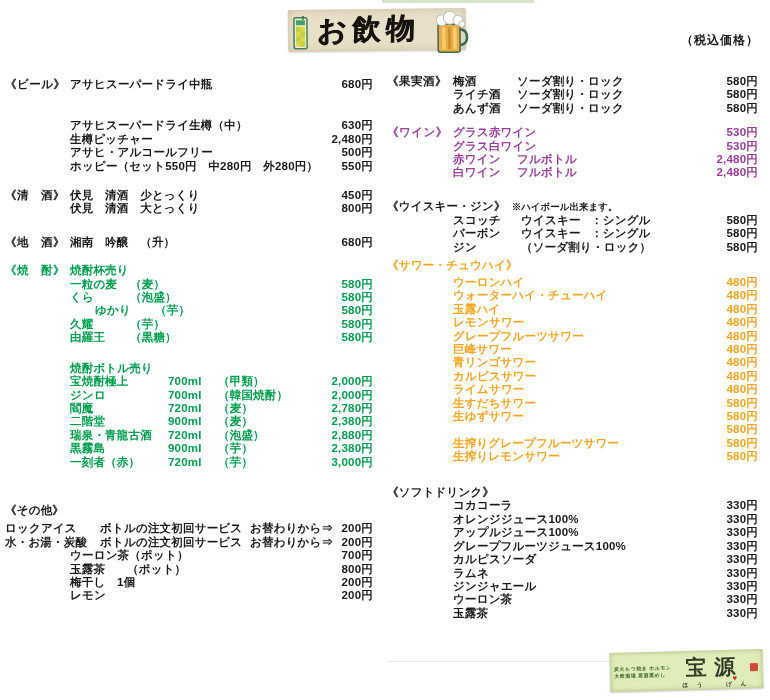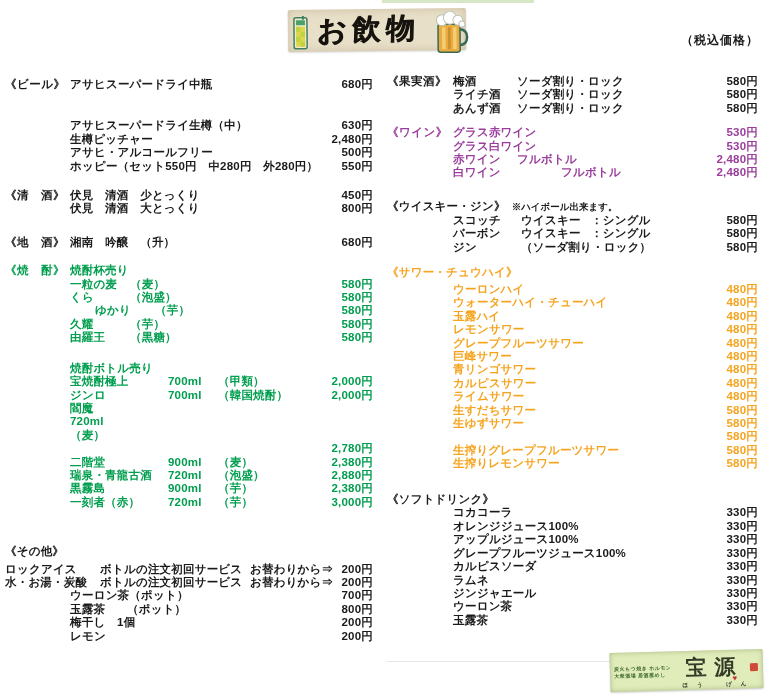--- a/index.html
+++ b/index.html
@@ -185,21 +185,21 @@
           <span class="cell" style="width: 50px;">700ml</span>
           <span class="cell">（甲類）</span>
           <span class="price">2,000円</span>
         </div>
         <div class="row" style="padding-left: 65px; color: rgb(0, 158, 78);">
           <span class="cell" style="width: 98px;">ジンロ</span>
           <span class="cell" style="width: 50px;">700ml</span>
           <span class="cell">（韓国焼酎）</span>
           <span class="price">2,000円</span>
         </div>
-        <div class="row" style="padding-left: 65px; color: rgb(0, 158, 78); flex-direction: column;">
+        <div class="row" style="padding-left: 65px; color: rgb(0, 158, 78);">
           <span class="cell" style="width: 98px;">閻魔</span>
           <span class="cell" style="width: 50px;">720ml</span>
           <span class="cell">（麦）</span>
           <span class="price">2,780円</span>
         </div>
         <div class="row" style="padding-left: 65px; color: rgb(0, 158, 78);">
           <span class="cell" style="width: 98px;">二階堂</span>
           <span class="cell" style="width: 50px;">900ml</span>
           <span class="cell">（麦）</span>
           <span class="price">2,380円</span>
@@ -285,21 +285,21 @@
         </div>
         <div class="row" style="padding-left: 66px; color: rgb(154, 61, 156);">
           <span class="cell">グラス白ワイン</span>
           <span class="price">530円</span>
         </div>
         <div class="row" style="padding-left: 66px; color: rgb(154, 61, 156);">
           <span class="cell" style="width: 64px;">赤ワイン</span>
           <span class="cell">フルボトル</span>
           <span class="price">2,480円</span>
         </div>
-        <div class="row" style="padding-left: 66px; color: rgb(154, 61, 156); gap: 44px;">
+        <div class="row" style="padding-left: 66px; color: rgb(154, 61, 156);">
           <span class="cell" style="width: 64px;">白ワイン</span>
           <span class="cell">フルボトル</span>
           <span class="price">2,480円</span>
         </div>
       </div>
       <div class="section" style="margin-top: 20.5px;">
         <div class="row" style="color: rgb(26, 26, 26);">
           <span>《ウイスキー・ジン》</span>
           <span class="hdr-note">※ハイボール出来ます。</span>
         </div>
@@ -314,21 +314,21 @@
           <span class="cell" style="width: 70px;">ウイスキー</span>
           <span class="cell">：シングル</span>
           <span class="price">580円</span>
         </div>
         <div class="row" style="padding-left: 66px; color: rgb(26, 26, 26);">
           <span class="cell" style="width: 68px;">ジン</span>
           <span class="cell">（ソーダ割り・ロック）</span>
           <span class="price">580円</span>
         </div>
       </div>
-      <div class="section" style="margin-top: 12px;">
+      <div class="section" style="margin-top: 5px;">
         <div class="row" style="color: rgb(246, 164, 31); margin-bottom: 3.5px;">
           <span>《サワー・チュウハイ》</span>
         </div>
         <div class="row" style="padding-left: 66px; color: rgb(246, 164, 31);">
           <span class="cell">ウーロンハイ</span>
           <span class="price">480円</span>
         </div>
         <div class="row" style="padding-left: 66px; color: rgb(246, 164, 31);">
           <span class="cell">ウォーターハイ・チューハイ</span>
           <span class="price">480円</span>

